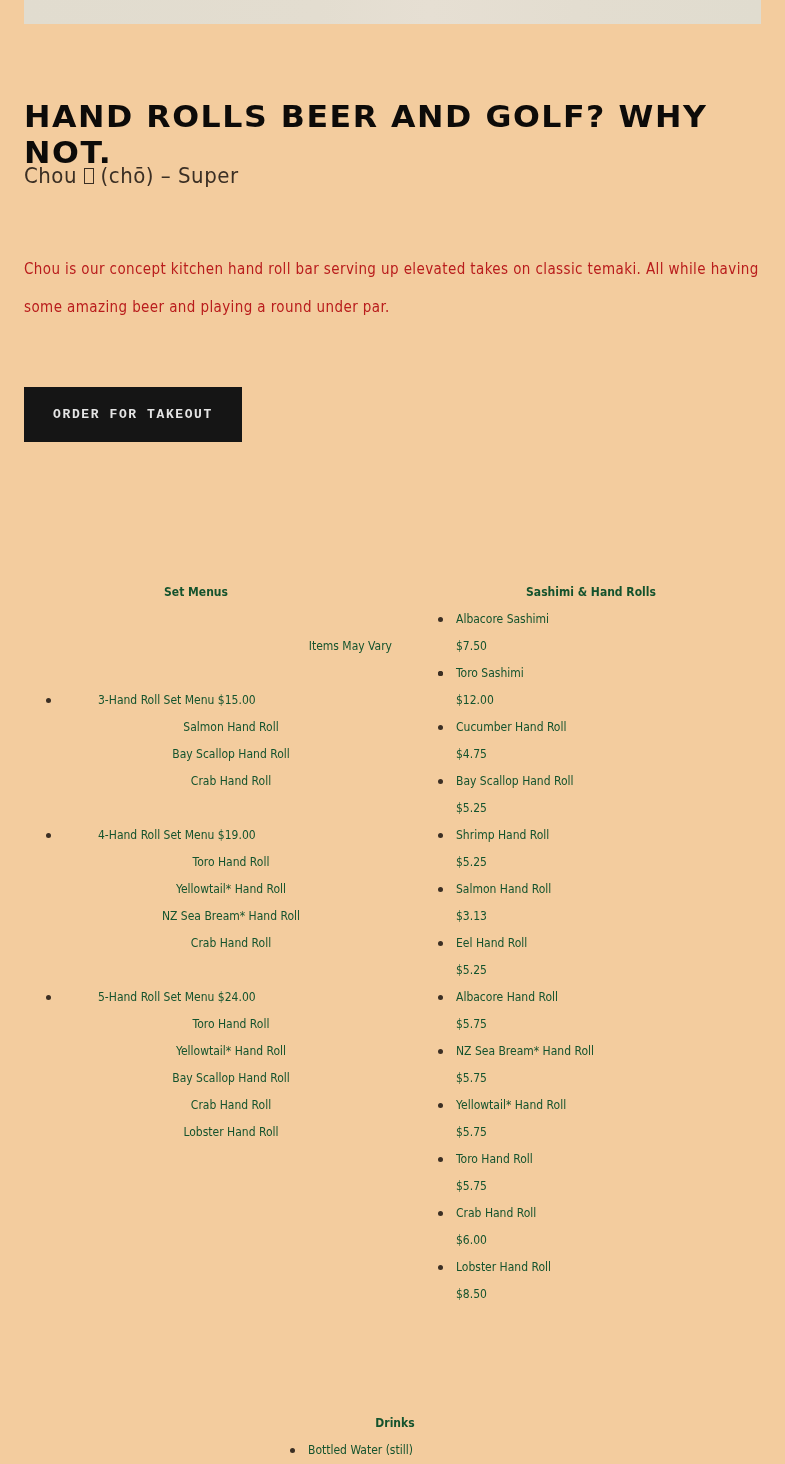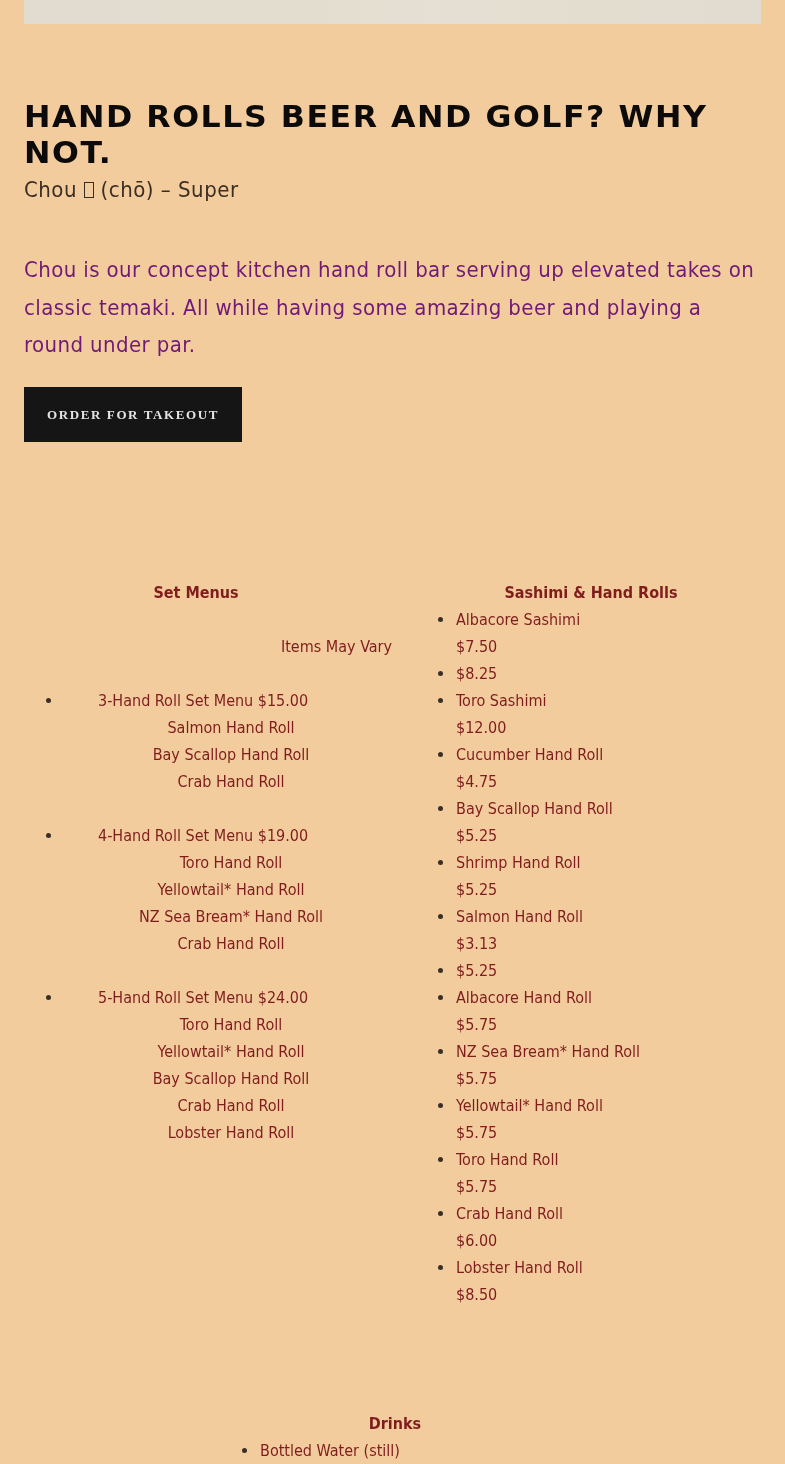--- a/index.html
+++ b/index.html
@@ -15,55 +15,55 @@
     background:linear-gradient(90deg,#e1dccf 0%,#e3ddd0 40%,#e6dfd3 55%,#e3ddd0 75%,#e0dccf 100%);
   }
   .headline {
     position:absolute; left:24px; top:98px; margin:0;
     font-family:"DejaVu Sans","Liberation Sans", sans-serif;
     font-weight:bold; font-size:31px; letter-spacing:1.5px;
     color:#0d0b09; transform:scaleX(1.02); transform-origin:left;
     text-transform:uppercase;
   }
   .subtitle {
-    position:absolute; left:24px; top:177px; margin:0;
+    position:absolute; left:24px; top:163px; margin:0;
     font-size:22px; color:#3b2f24; letter-spacing:0.5px;
   }
   .tofu { display:inline-block; width:10px; height:16px; border:1.5px solid #3b2f24; vertical-align:-1px; box-sizing:border-box; }
   .intro {
     position:absolute; left:24px; top:251px; width:740px; margin:0;
-    font-size:22px; line-height:37.5px; color:#701a75; letter-spacing:0.4px;
+    font-size:15px; line-height:37.5px; color:#b91c1c; letter-spacing:0.4px;
   }
   .order-btn {
     position:absolute; left:24px; top:387px; width:218px; height:55px;
     background:#151515; color:#e4e4e4; border:none;
-    font-family:Liberation Serif, serif;
+    font-family:Liberation Mono, monospace;
     font-weight:bold; font-size:13px; letter-spacing:1.6px;
     display:flex; align-items:center; justify-content:center; cursor:pointer;
   }
-  .menu { font-size:16px; line-height:27px; color:#7f1d1d; }
+  .menu { font-size:12px; line-height:27px; color:#14532d; }
   .col-left { position:absolute; left:0; top:579px; width:392px; }
   .col-right { position:absolute; left:392px; top:579px; width:393px; }
   .section-title { font-weight:bold; text-align:center; height:27px; }
   .col-left .section-title { width:392px; }
   .centered { text-align:right; }
   ul { margin:0; padding:0; list-style:none; }
   li.bullet { position:relative; }
   li.bullet::before {
     content:""; position:absolute; width:5px; height:5px; border-radius:50%;
     background:#3b2f24; top:11px;
   }
   .set-item { padding-left:98px; }
   .set-item::before { left:46px; }
   .set-roll { text-align:center; width:392px; margin-left:-63px; }
   .right-list li { padding-left:64px; }
   .right-list li::before { left:46px; }
   .drinks { position:absolute; left:0; top:1410px; width:785px; }
   .drinks .section-title { width:790px; }
-  .drinks li { padding-left:260px; }
+  .drinks li { padding-left:260px;margin-left:48px; }
   .drinks li::before { left:242px; }
 </style>
 </head>
 <body>
 
 <div class="hero-image"></div>
 
 <h1 class="headline">HAND ROLLS BEER AND GOLF? WHY NOT.</h1>
 
 <p class="subtitle"><span>Chou </span><span class="tofu"></span><span> (chō) – Super</span></p>
@@ -105,21 +105,20 @@
 </div>
 
 <div class="menu col-right">
   <div class="section-title" style="width:398px">Sashimi &amp; Hand Rolls</div>
   <ul class="right-list">
     <li class="bullet">
         <div>Albacore Sashimi</div>
         <div>$7.50</div>
       </li>
     <li class="bullet">
-        <div>$8.25</div>
       </li>
     <li class="bullet">
         <div>Toro Sashimi</div>
         <div>$12.00</div>
       </li>
     <li class="bullet">
         <div>Cucumber Hand Roll</div>
         <div>$4.75</div>
       </li>
     <li class="bullet">
@@ -128,20 +127,21 @@
       </li>
     <li class="bullet">
         <div>Shrimp Hand Roll</div>
         <div>$5.25</div>
       </li>
     <li class="bullet">
         <div>Salmon Hand Roll</div>
         <div>$3.13</div>
       </li>
     <li class="bullet">
+        <div>Eel Hand Roll</div>
         <div>$5.25</div>
       </li>
     <li class="bullet">
         <div>Albacore Hand Roll</div>
         <div>$5.75</div>
       </li>
     <li class="bullet">
         <div>NZ Sea Bream* Hand Roll</div>
         <div>$5.75</div>
       </li>

